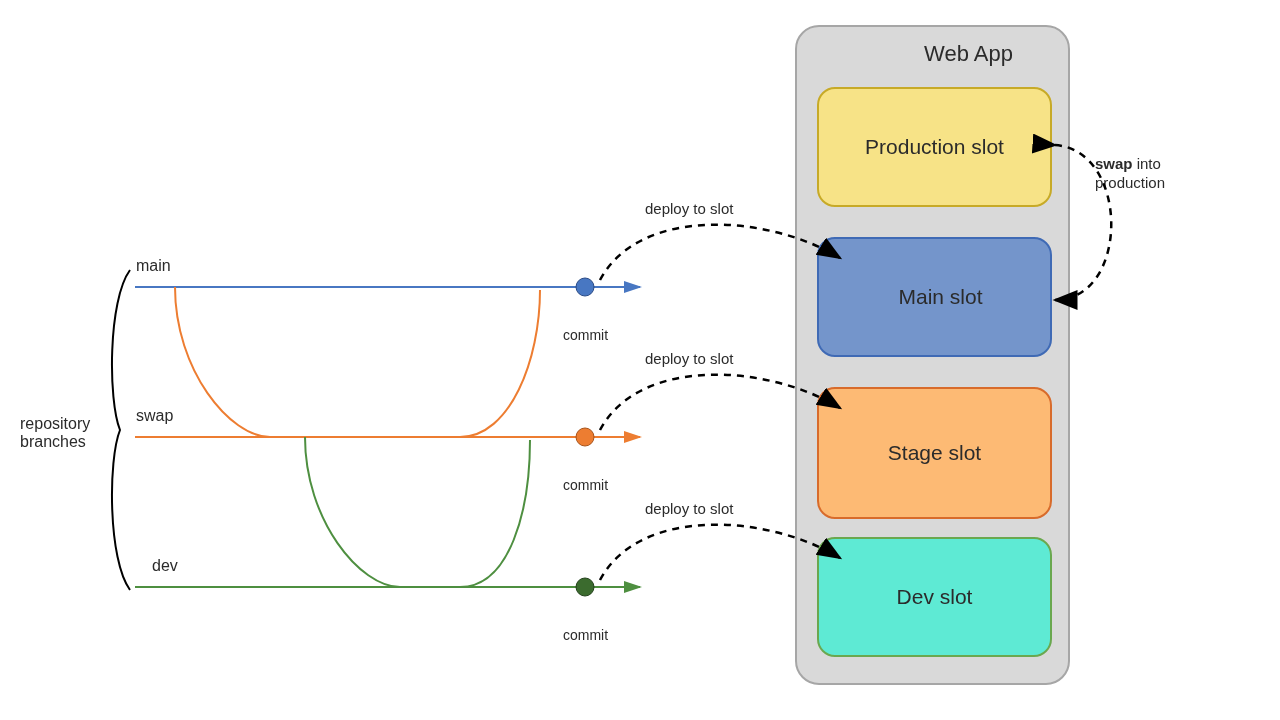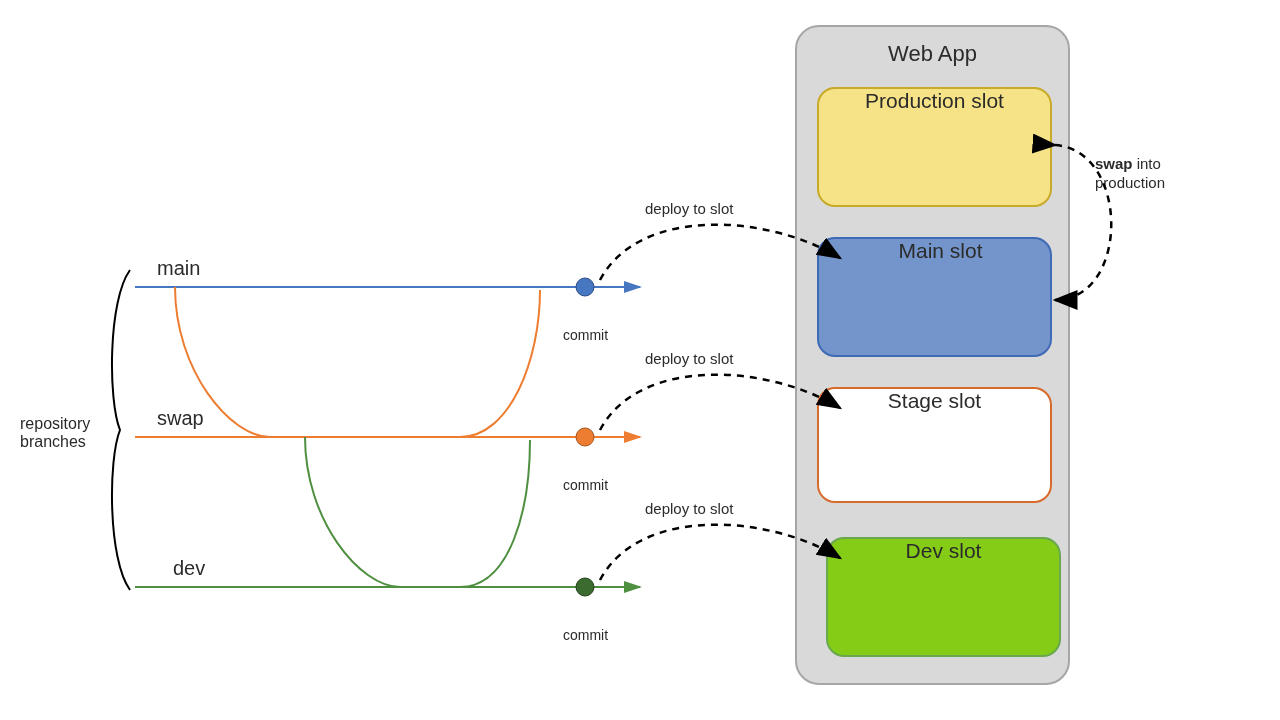--- a/index.html
+++ b/index.html
@@ -30,31 +30,30 @@
     position: absolute;
     width: 100%;
     text-align: center;
     font-size: 22px;
   }
   .slot {
     position: absolute;
     border-radius: 18px;
     box-sizing: border-box;
     display: flex;
-    align-items: flex-start;
+    align-items: center;
     justify-content: center;
     font-size: 21px;
     border-width: 2px;
     border-style: solid;
   }
 
   .label {
     position: absolute;
-    font-size: 20px;
-    margin-left: 21px;
+    font-size: 16px;
   }
   .small-label {
     position: absolute;
     font-size: 15px;
   }
   .tiny-label {
     position: absolute;
     font-size: 14px;
     margin-top: 29px;
   }
@@ -63,32 +62,32 @@
     font-size: 16px;
     text-align: left;
   }
 </style>
 </head>
 <body>
 
 <div class="stage">
 
   <div class="webapp" style="left:795px; top:25px; width:275px; height:660px;">
-    <div class="webapp-title" style="top:14px;">Web App</div>
+    <div class="webapp-title" style="top:14px;margin-left:36px;">Web App</div>
 
     <div class="slot" style="left:20px; top:60px; width:235px; height:120px; background:#f7e387; border-color:#c7aa27;">
       <span>Production slot</span>
     </div>
     <div class="slot" style="left:20px; top:210px; width:235px; height:120px; background:#7495cb; border-color:#3f6ab5;padding-left:12px;">
       <span>Main slot</span>
     </div>
-    <div class="slot" style="left:20px; top:360px; width:235px; height:116px; background:#ffffff; border-color:#d86b2b;">
+    <div class="slot" style="left:20px; top:360px; width:235px; height:132px; background:#fdba74; border-color:#d86b2b;">
       <span>Stage slot</span>
     </div>
-    <div class="slot" style="left:20px; top:510px; width:235px; height:120px; background:#84cc16; border-color:#6aa84f;margin-left:9px;">
+    <div class="slot" style="left:20px; top:510px; width:235px; height:120px; background:#5eead4; border-color:#6aa84f;">
       <span>Dev slot</span>
     </div>
   </div>
 
   <div class="label" style="left:136px; top:257px;">main</div>
   <div class="label" style="left:136px; top:407px;">swap</div>
   <div class="label" style="left:152px; top:557px;">dev</div>
 
   <div class="tiny-label" style="left:563px; top:298px;">commit</div>
   <div class="tiny-label" style="left:563px; top:448px;">commit</div>

